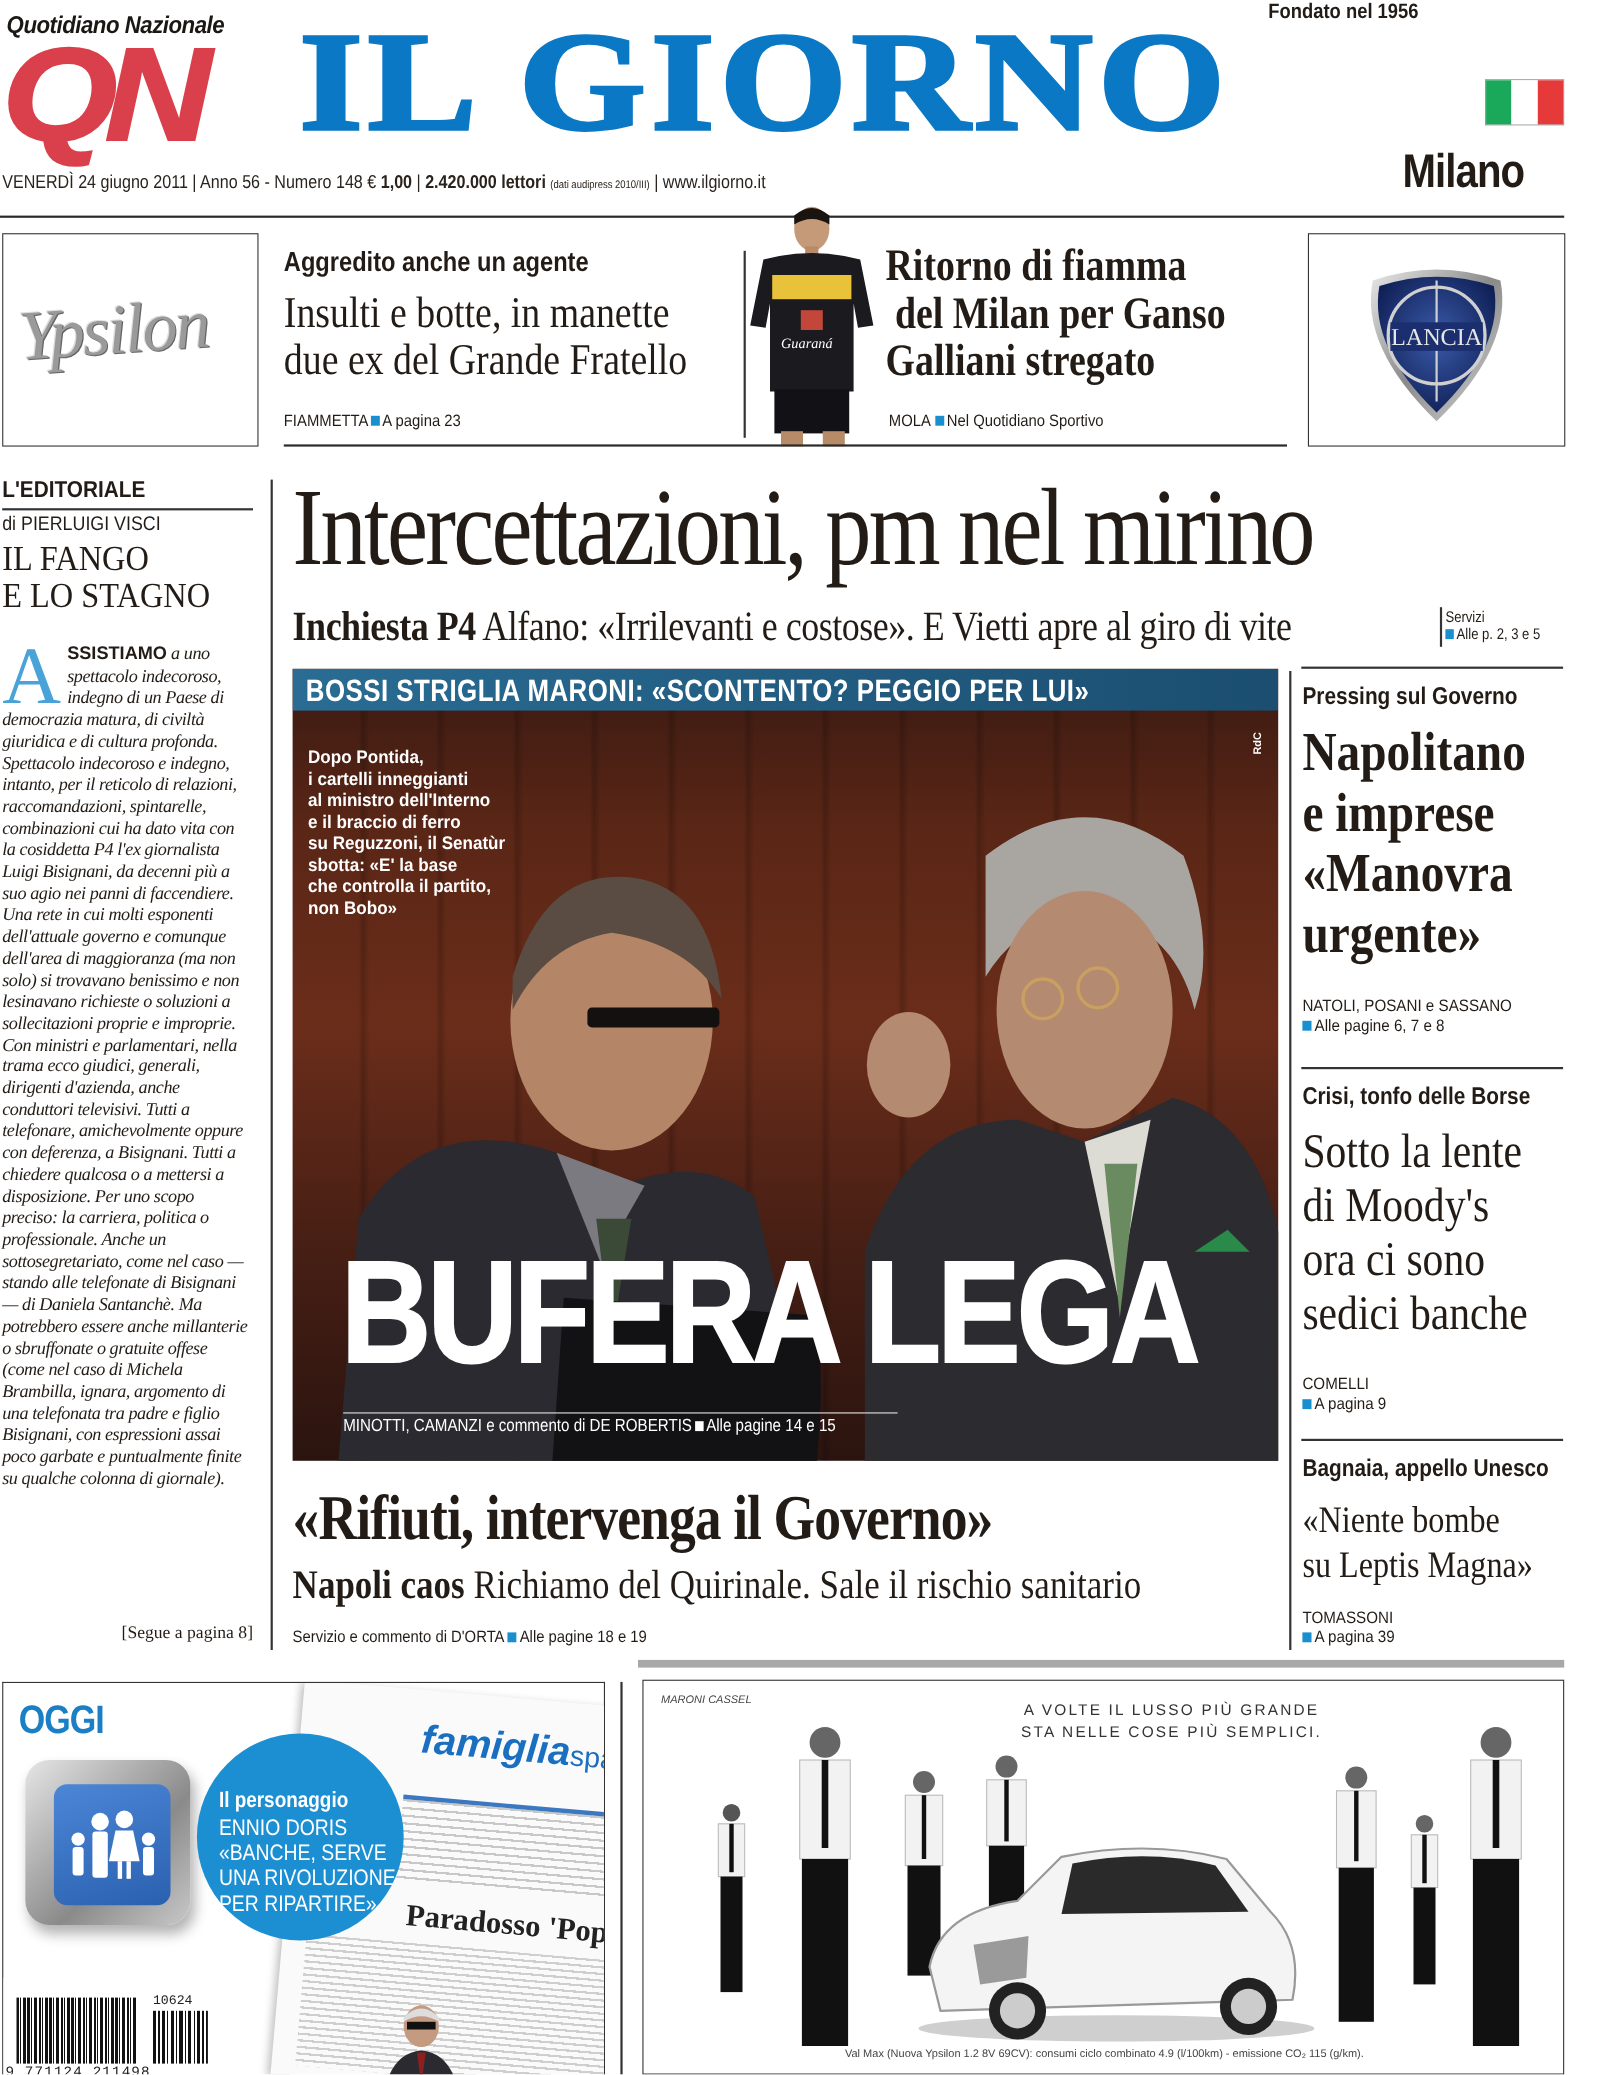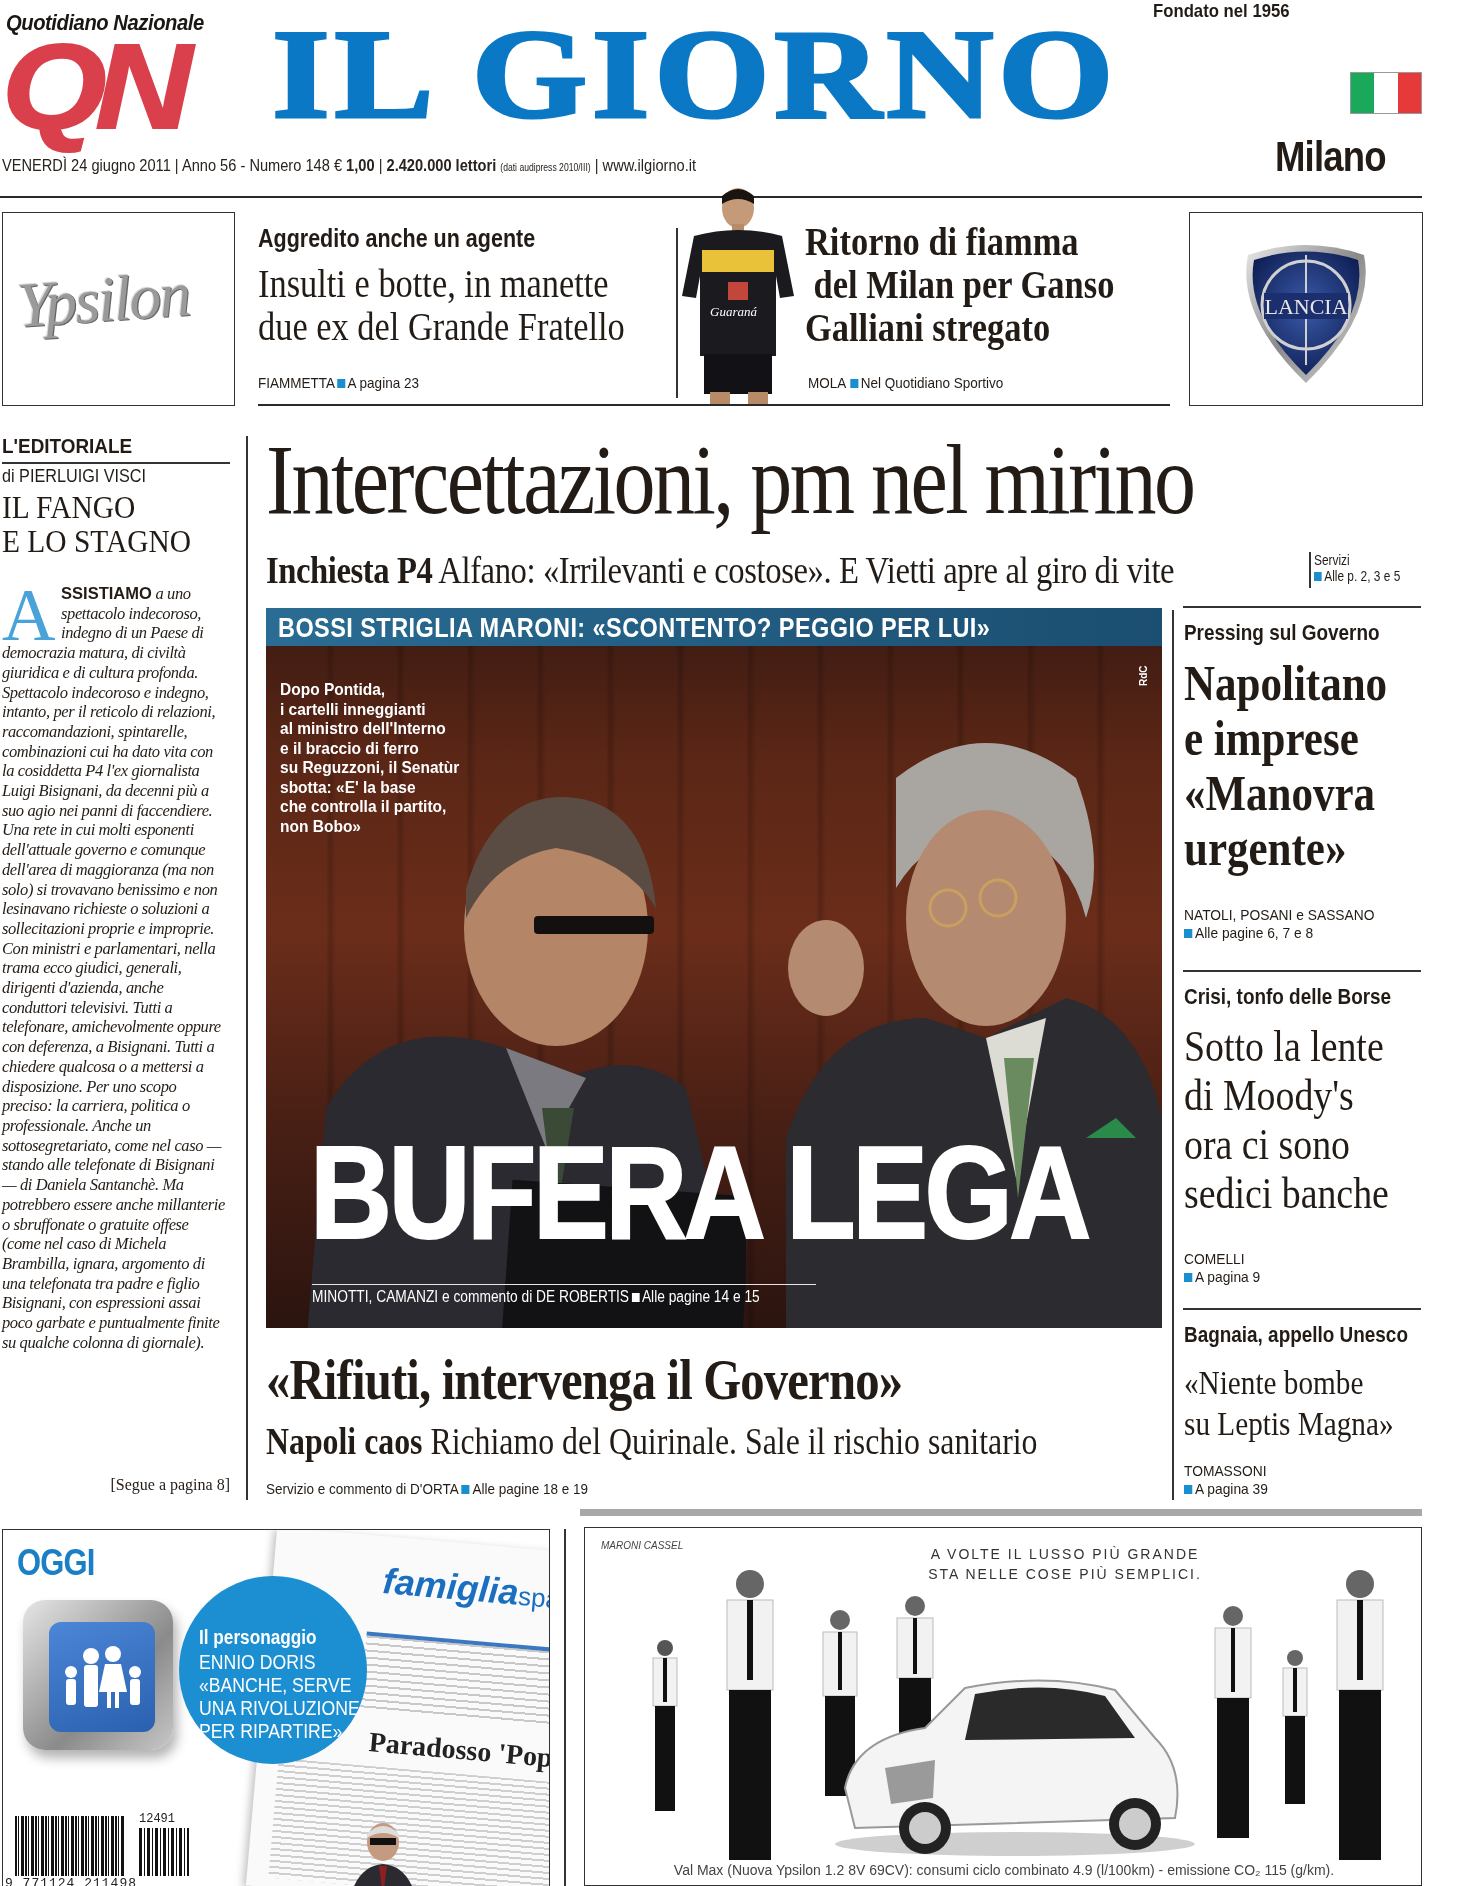--- a/index.html
+++ b/index.html
@@ -109,21 +109,21 @@
   .barcode { position: absolute; left: 12px; top: 18px; width: 110px; height: 60px; background: repeating-linear-gradient(90deg, #111 0 2px, #fff 2px 3px, #111 3px 4px, #fff 4px 6px, #111 6px 9px, #fff 9px 10px); }
   .barcode2 { position: absolute; left: 136px; top: 30px; width: 50px; height: 48px; background: repeating-linear-gradient(90deg, #111 0 3px, #fff 3px 5px, #111 5px 6px, #fff 6px 8px); }
   .bc-num { position: absolute; left: 2px; top: 78px; font-family: "Liberation Mono", monospace; font-size: 13px; color: #222; letter-spacing: 1px; }
   .bc-code { position: absolute; left: 136px; top: 14px; font-family: "Liberation Mono", monospace; font-size: 12px; color: #222; }
   .mid-vrule { left: 564px; top: 1529px; width: 1.5px; height: 357px; background: #333; }
 
   .ypsilon-ad { left: 584px; top: 1527px; width: 838px; height: 359px; border: 1.5px solid #333; background: #fff; overflow: hidden; }
   .ad-vincent { position: absolute; left: 16px; top: 12px; font-size: 10px; font-style: italic; color: #444; }
   .ad-slogan { position: absolute; left: 270px; top: 16px; font-size: 14px; line-height: 20px; letter-spacing: 2px; color: #333; text-align: center; width: 420px; white-space: pre-line; font-weight: 300; }
   .ad-car { position: absolute; left: 230px; top: 140px; width: 380px; height: 190px; }
-  .ad-fine { position: absolute; left: 0; top: 334px; width: 838px; text-align: center; font-size: 14px; color: #444; }
+  .ad-fine { position: absolute; left: 0; top: 334px; width: 838px; text-align: center; font-size: 10px; color: #444; }
   .figure { position: absolute; }
 </style>
 </head>
 <body>
 
 <div class="abs qn-label">Quotidiano Nazionale</div>
 <div class="abs qn-logo"><span>QN</span></div>
 <div class="abs giorno">IL GIORNO</div>
 <div class="abs fondato">Fondato nel 1956</div>
 <div class="abs flag">
@@ -350,21 +350,21 @@
     </div>
   </div>
   <div class="circle"></div>
   <div class="circle-kicker">Il personaggio</div>
   <div class="circle-text">ENNIO DORIS
 «BANCHE, SERVE
 UNA RIVOLUZIONE
 PER RIPARTIRE»</div>
   <div class="barcode-wrap">
     <div class="barcode"></div>
-    <div class="bc-code">12491</div>
+    <div class="bc-code">10624</div>
     <div class="barcode2"></div>
     <div class="bc-num">9 771124 211498</div>
   </div>
 </div>
 <div class="abs mid-vrule"></div>
 
 <div class="abs ypsilon-ad">
   <div class="ad-vincent">MARONI CASSEL</div>
   <div class="ad-slogan">A VOLTE IL LUSSO PIÙ GRANDE
 STA NELLE COSE PIÙ SEMPLICI.</div>

